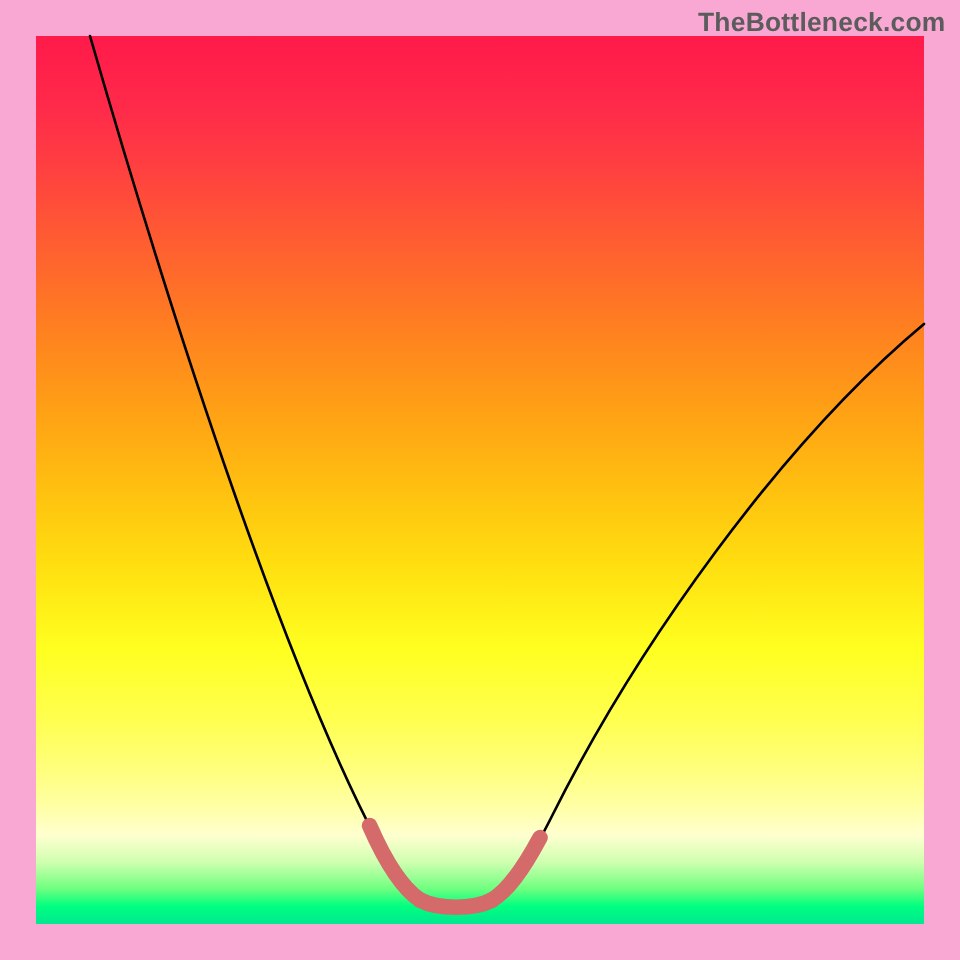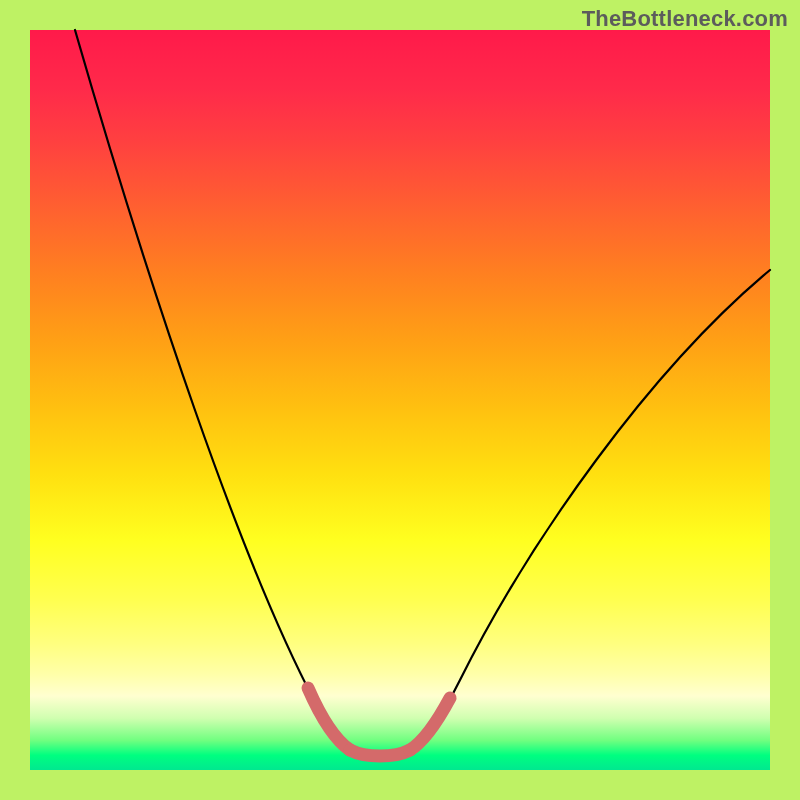--- a/index.html
+++ b/index.html
@@ -1,21 +1,21 @@
 <!DOCTYPE html>
 <html><head>
 <meta charset="utf-8">
 <style>
   * { margin: 0; padding: 0; box-sizing: border-box; }
   html, body { width: 800px; height: 800px; background: #000; overflow: hidden; }
   .frame {
     position: relative;
     width: 800px;
     height: 800px;
-    background: #bef264;
+    background: #f9a8d4;
   }
   .plot-area {
     position: absolute;
     left: 30px;
     top: 30px;
     width: 740px;
     height: 740px;
     background: linear-gradient(to bottom,
       #ff1a4a 0%,
       #ff2a4a 8%,

